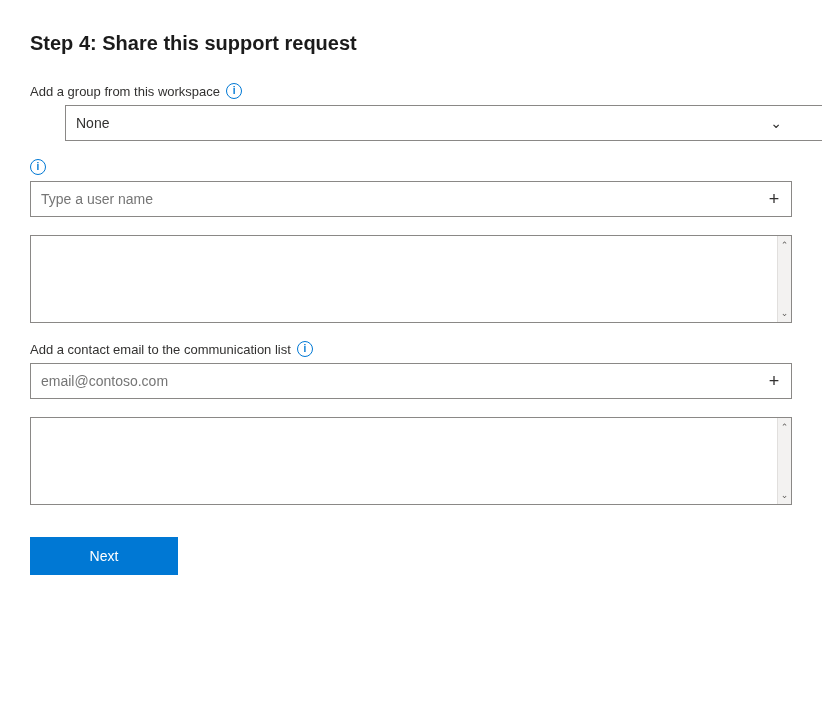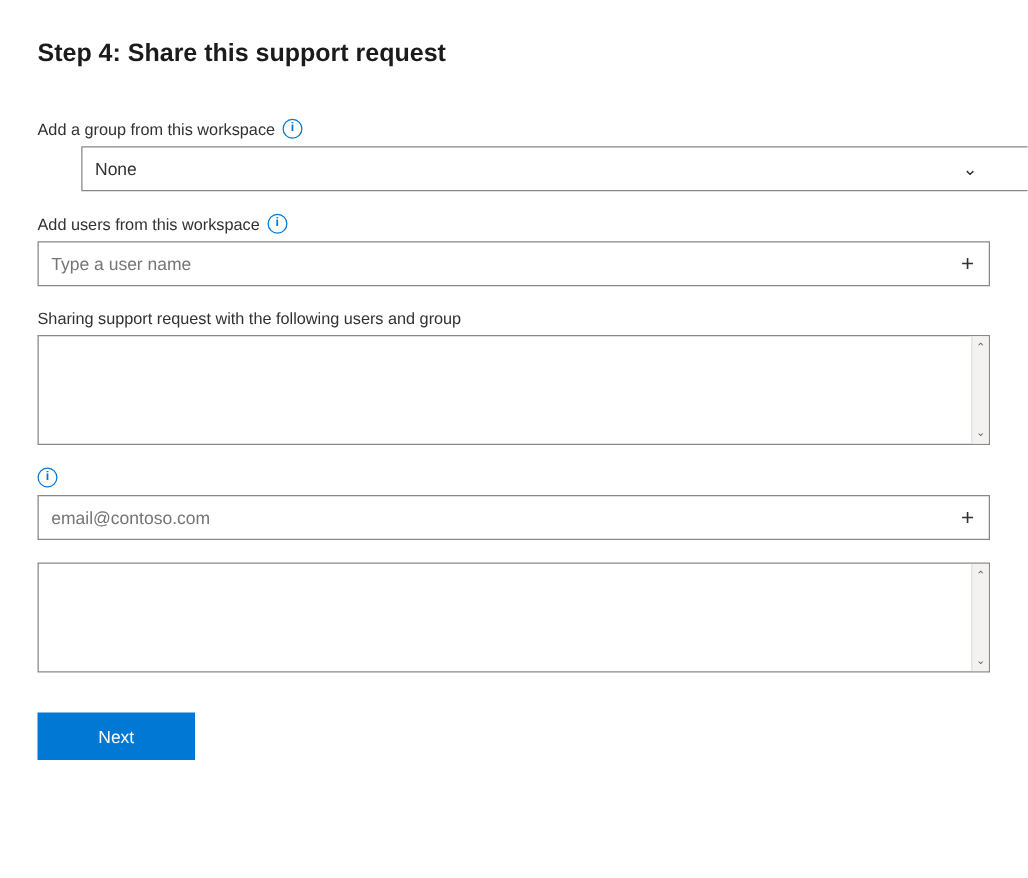--- a/index.html
+++ b/index.html
@@ -10,21 +10,21 @@
       color: #323130;
       width: 822px;
       min-height: 702px;
       padding: 32px 30px 32px 30px;
     }
 
     .page-title {
       font-size: 20px;
       font-weight: 600;
       color: #1b1b1b;
-      margin-bottom: 40px;
+      margin-bottom: 28px;
     }
 
     .field-section {
       margin-bottom: 18px;
     }
 
     .field-label {
       font-size: 13px;
       color: #323130;
       margin-bottom: 6px;
@@ -151,21 +151,21 @@
       display: flex;
       align-items: center;
       justify-content: center;
       color: #605e5c;
       font-size: 9px;
       cursor: pointer;
     }
 
     .next-button {
       display: inline-block;
-      width: 126px;
+      width: 148px;
       height: 38px;
       background: #0078d4;
       color: #ffffff;
       border: none;
       font-size: 14px;
       font-weight: 400;
       cursor: pointer;
       outline: none;
       margin-top: 14px;
     }
@@ -183,41 +183,40 @@
   <div class="dropdown-wrapper">
     <select class="dropdown-select">
       <option>None</option>
     </select>
     <span class="chevron-icon">⌄</span>
   </div>
 </div>
 
 <div class="field-section">
   <div class="field-label">
-    <span>Add users from this workspace</span>
     <span class="info-icon">i</span>
   </div>
   <div class="input-with-add">
     <input type="text" class="text-input" placeholder="Type a user name" style="">
     <button class="add-btn">+</button>
   </div>
 </div>
 
 <div class="field-section">
-  <div class="sharing-label">Sharing support request with the following users and group</div>
   <div class="sharing-box">
     <div class="scrollbar-track">
       <span class="scrollbar-arrow">⌃</span>
       <span class="scrollbar-arrow">⌄</span>
     </div>
   </div>
 </div>
 
 <div class="field-section">
   <div class="field-label">
+    <span>Add a contact email to the communication list</span>
     <span class="info-icon">i</span>
   </div>
   <div class="input-with-add">
     <input type="text" class="text-input" placeholder="email@contoso.com" style="">
     <button class="add-btn">+</button>
   </div>
 </div>
 
 <div class="field-section">
   <div class="sharing-box">

